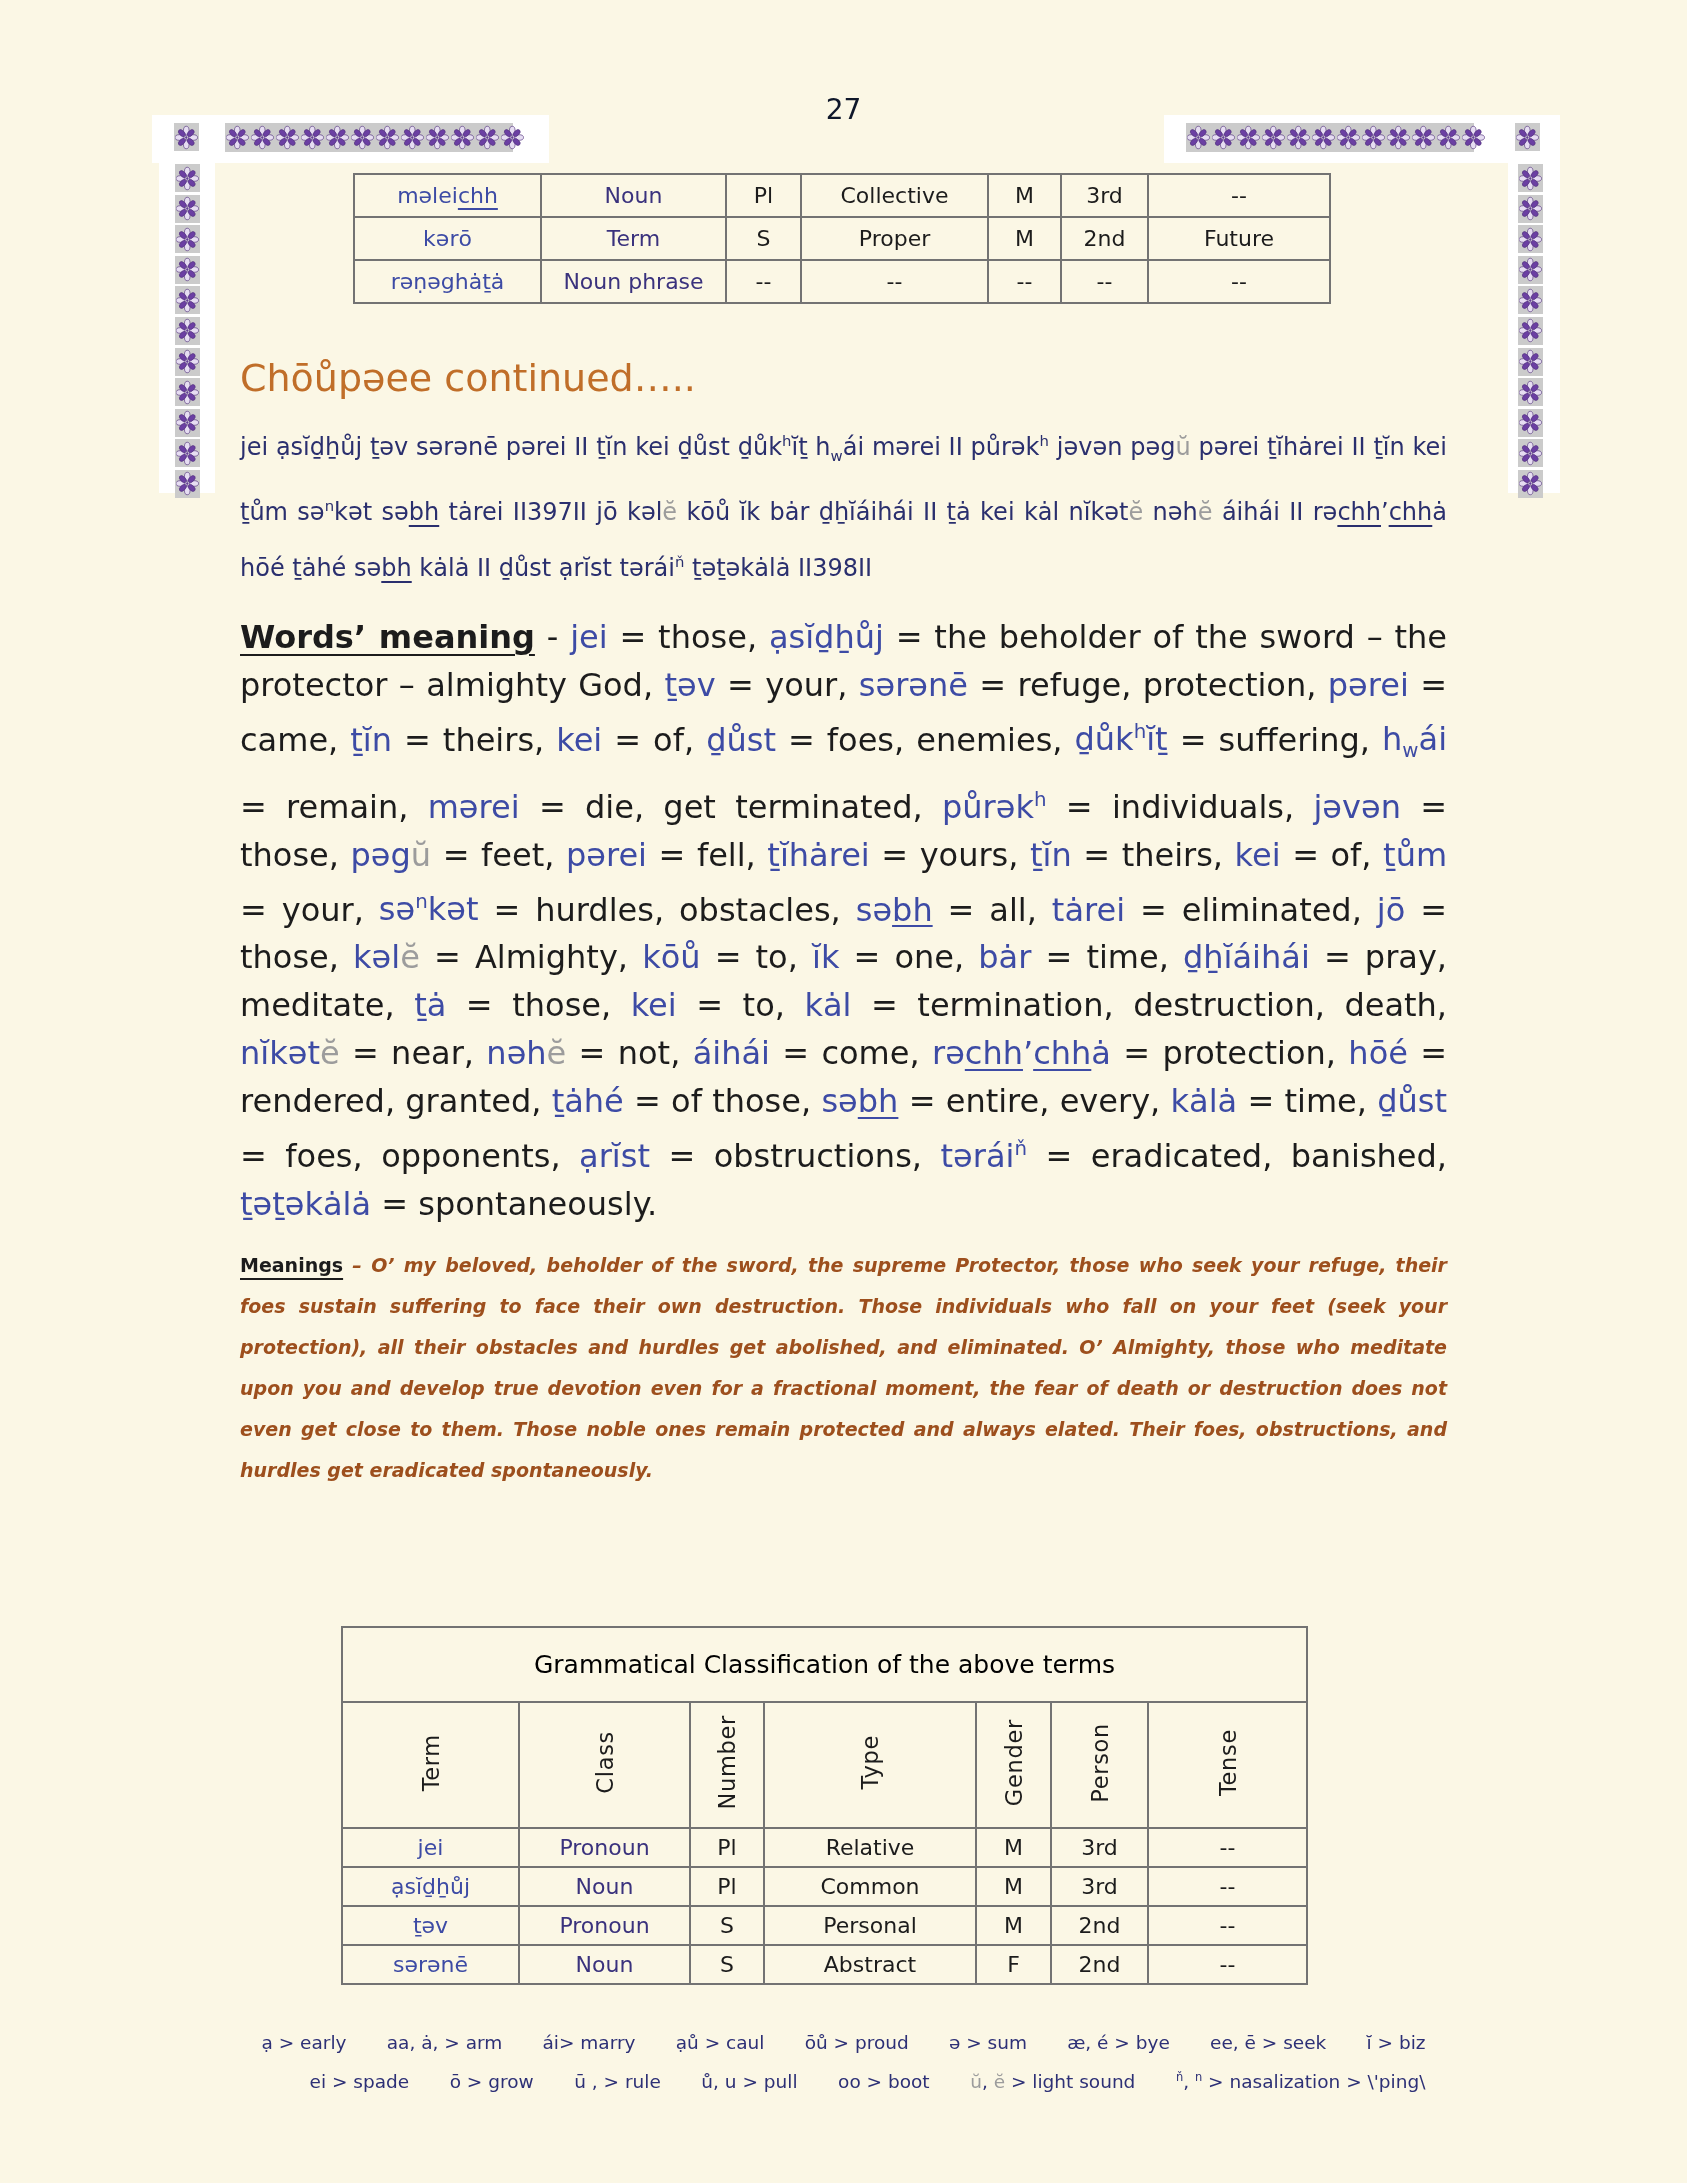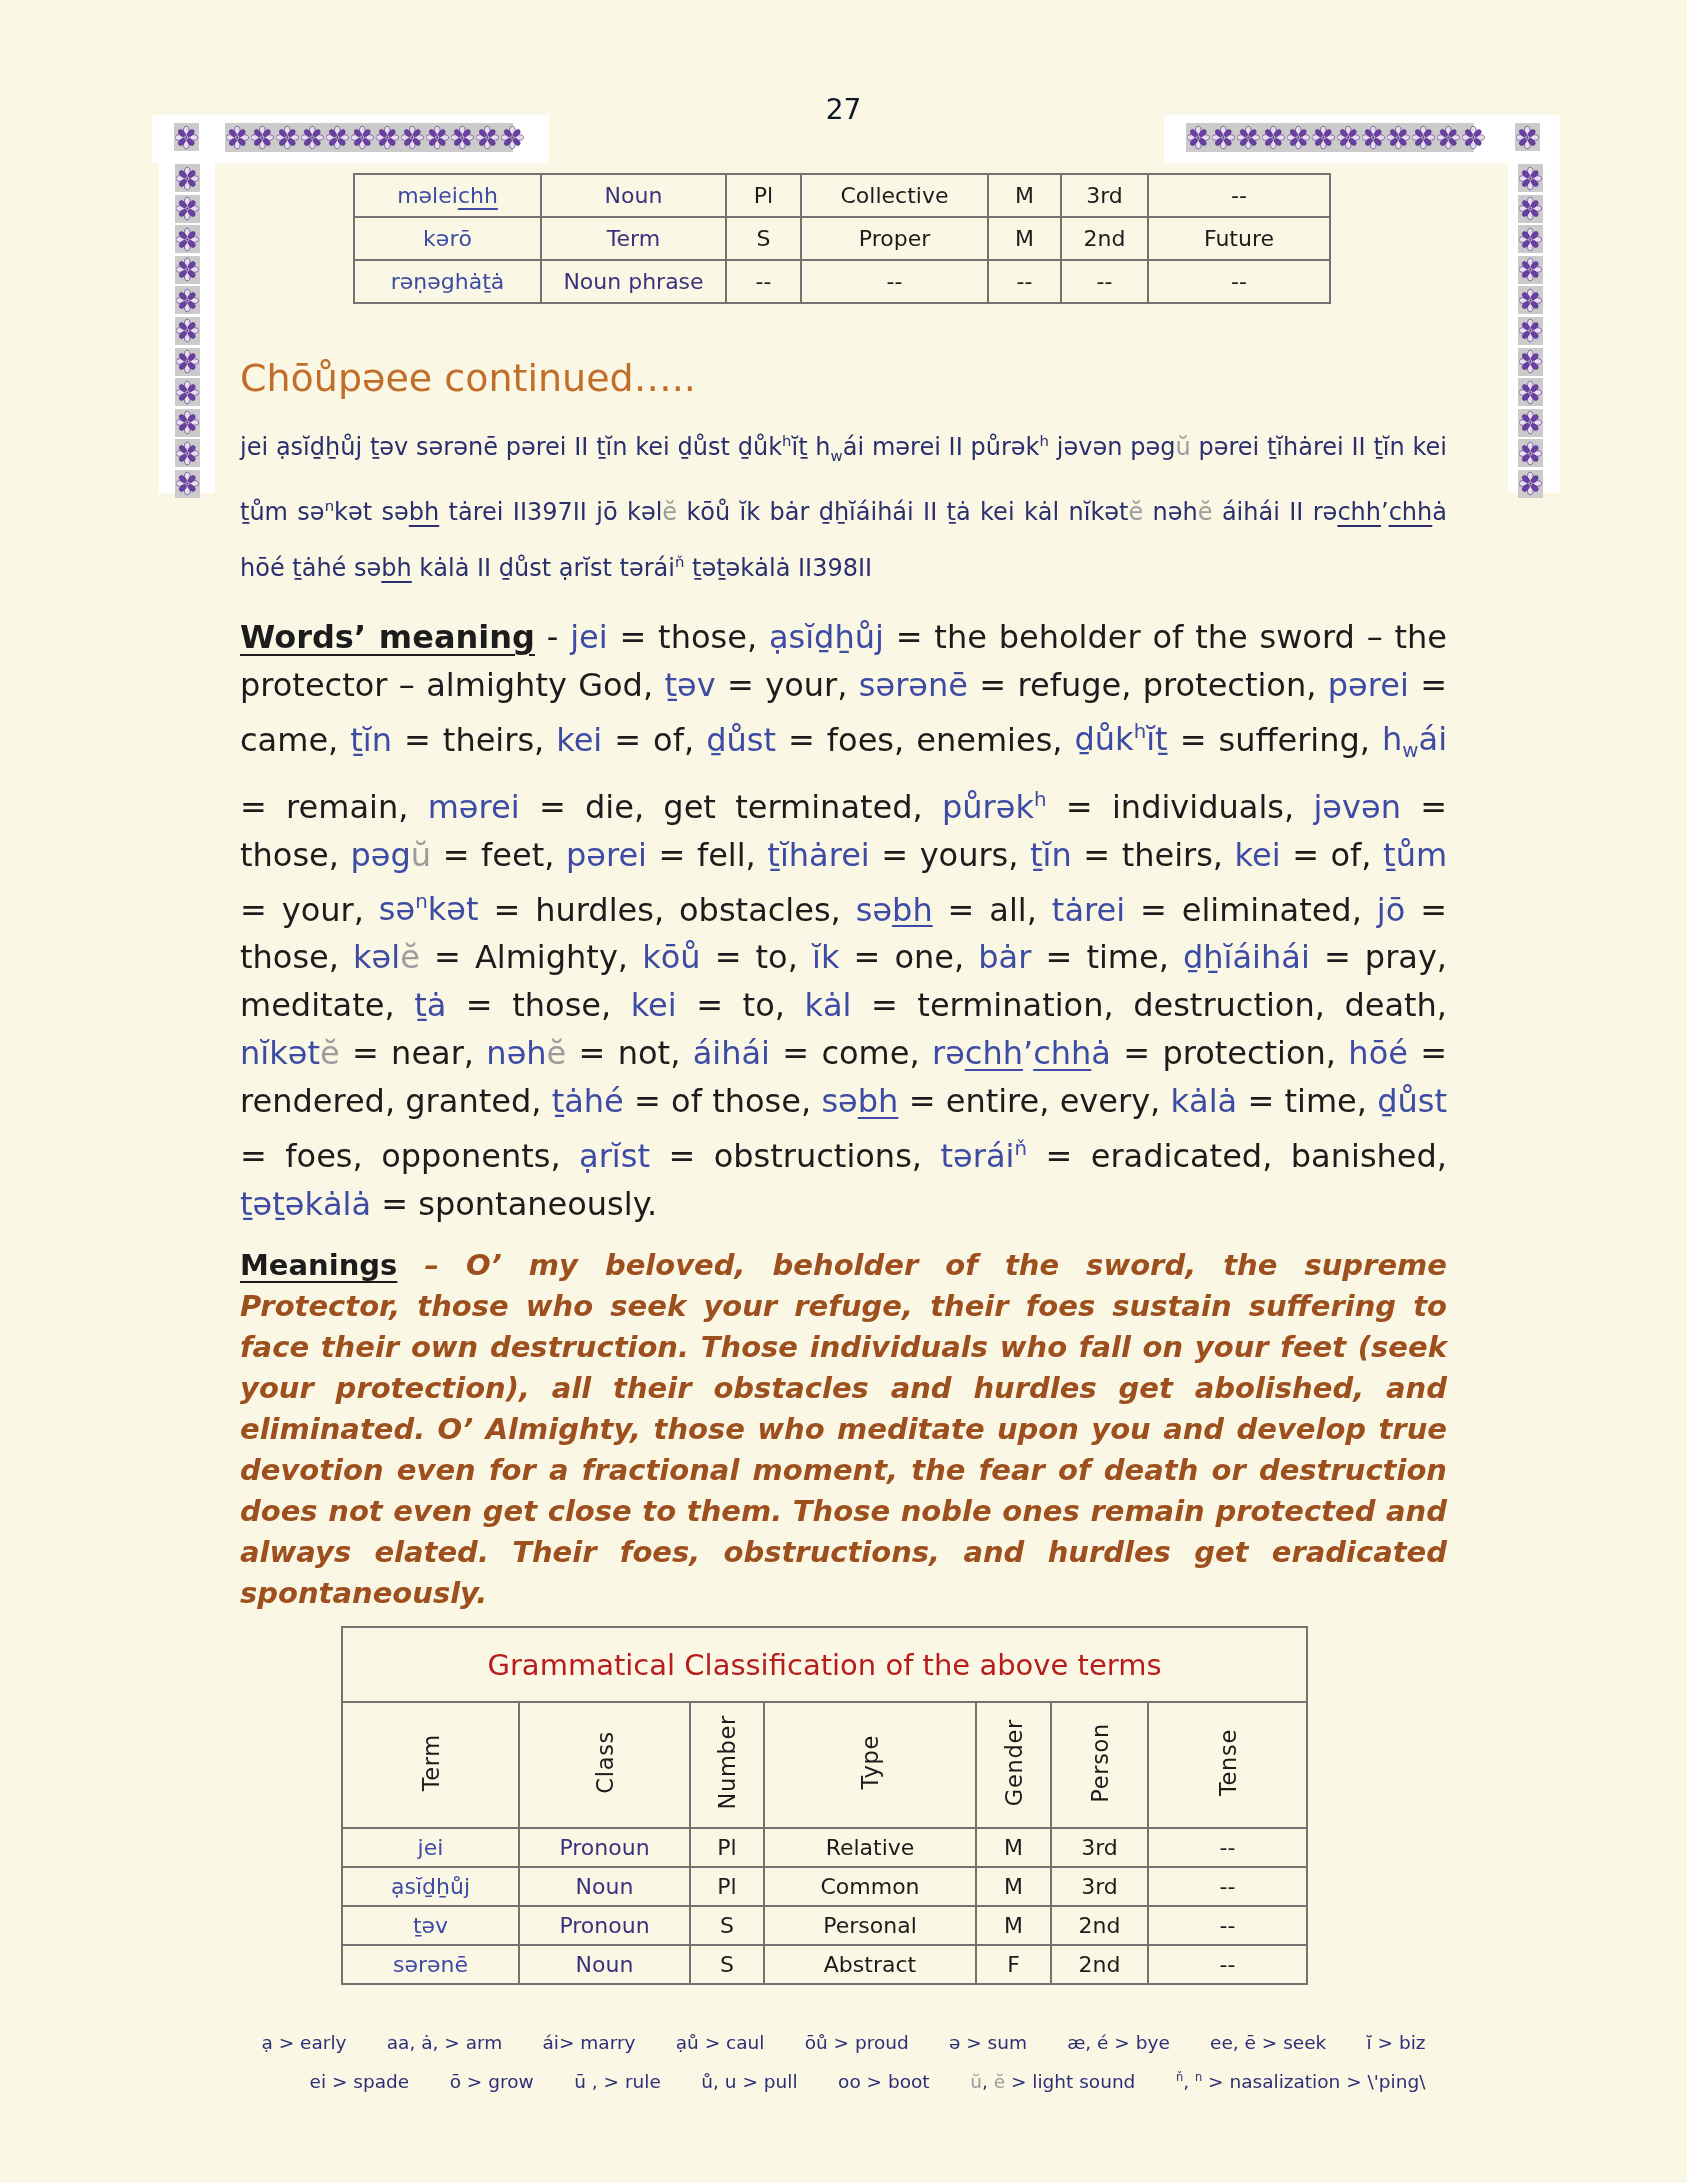--- a/index.html
+++ b/index.html
@@ -24,34 +24,34 @@
   table.gtable{border-collapse:collapse;table-layout:fixed;position:absolute;}
   table.gtable td,table.gtable th{border:2px solid #737373;padding:0 9.3px;font-size:22px;
         text-align:center;vertical-align:middle;font-weight:400;}
   table.gtable{border:2.6px solid #7B4617;}
   td.c0{text-align:left;padding-left:13.2px;color:#3D4BA5;}
   td.c1{color:#3A327D;}
   .top-table{left:353px;top:173px;width:976px;}
   .top-table td{height:41px;}
 
   .bottom-table{left:341px;top:1626px;width:965px;}
-  .bottom-table td.title-cell{height:73px;font-size:29px;color:#b91c1c;}
+  .bottom-table td.title-cell{height:73px;font-size:25px;color:#000000;}
   .bottom-table td.hdr{height:124px;}
   .bottom-table td.data{height:37px;}
   .vh{writing-mode:vertical-rl;transform:rotate(180deg);display:inline-block;
       font-size:22.5px;color:#1C1C1C;letter-spacing:0.7px;}
 
   
   .content{position:absolute;left:240px;top:356px;width:1207px;}
   .section-heading{font-size:38px;color:#C06E29;margin:0 0 16px 0;font-weight:400;}
   .verse{font-size:24px;line-height:50px;color:#2A2F6E;text-align:justify;margin:0 0 20px 0;}
   .words{font-size:32px;line-height:48px;color:#1C1C1C;text-align:justify;margin:0 0 17px 0;}
   .words .wm-heading{font-weight:700;text-decoration:underline;text-decoration-thickness:2px;text-underline-offset:6px;}
   .words .term{color:#3D4BA5;}
-  .meanings{font-size:29px;line-height:41px;color:#9D4F1D;text-align:justify;margin:0;
+  .meanings{font-size:19px;line-height:41px;color:#9D4F1D;text-align:justify;margin:0;
             font-weight:700;font-style:italic;}
   .meanings .m-heading{color:#1C1C1C;font-style:normal;text-decoration:underline;
             text-decoration-thickness:2px;text-underline-offset:6px;}
 
   
   .ul{text-decoration:underline;text-decoration-thickness:1.7px;text-underline-offset:4.6px;}
   .sub{font-size:62%;vertical-align:sub;}
   .sup{font-size:62%;vertical-align:super;}
   .lite{color:#9C9C9C;}
 

